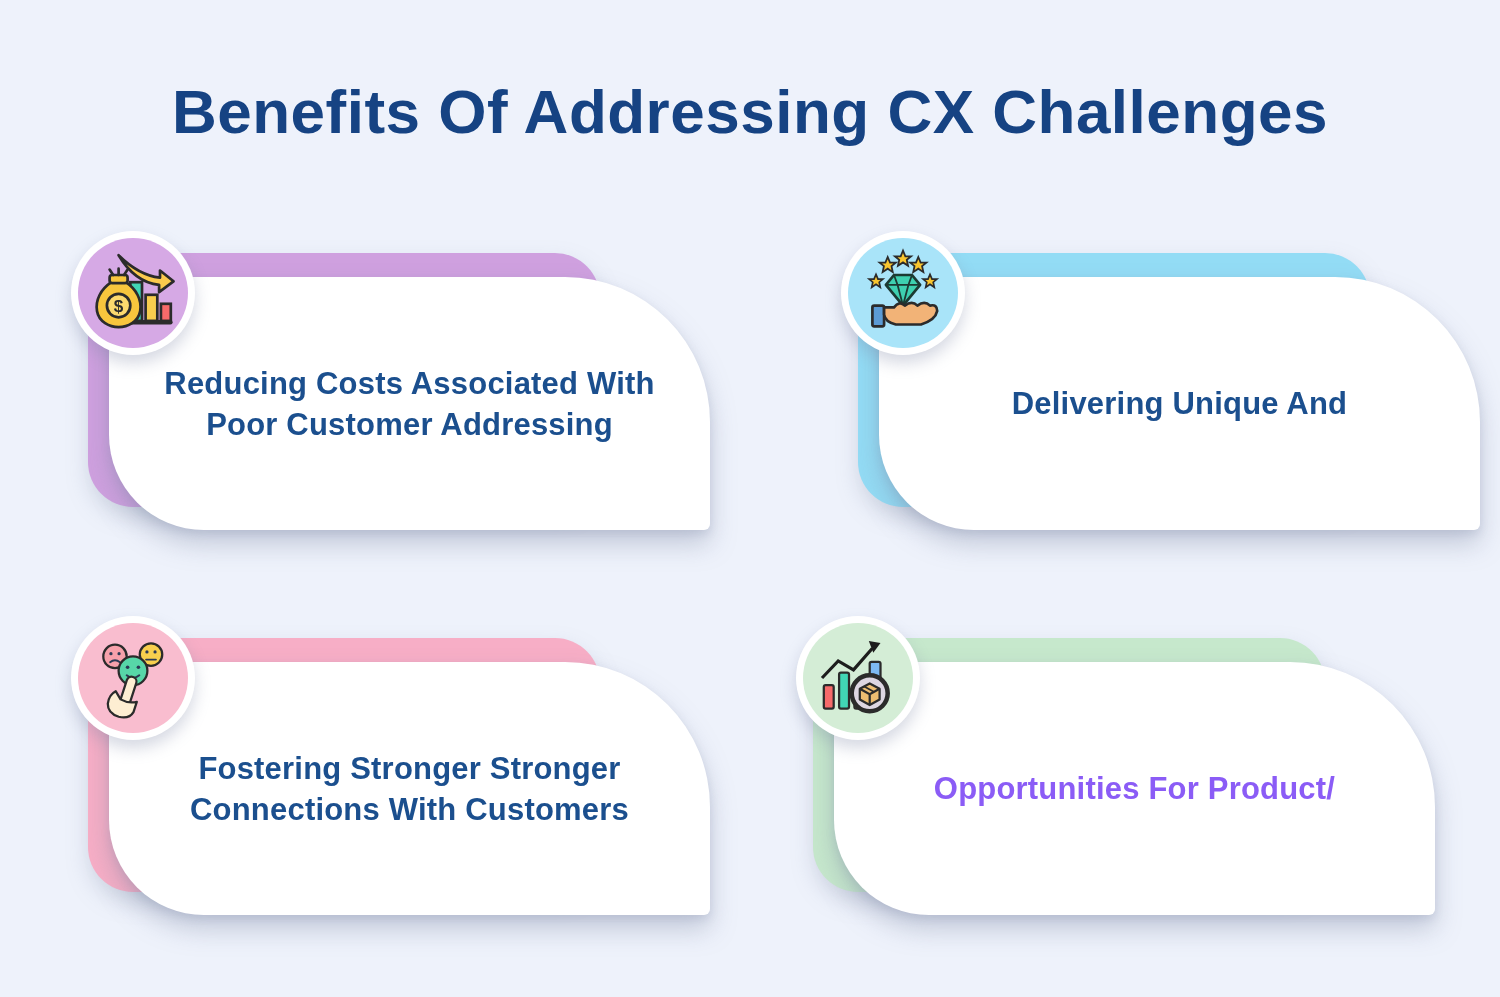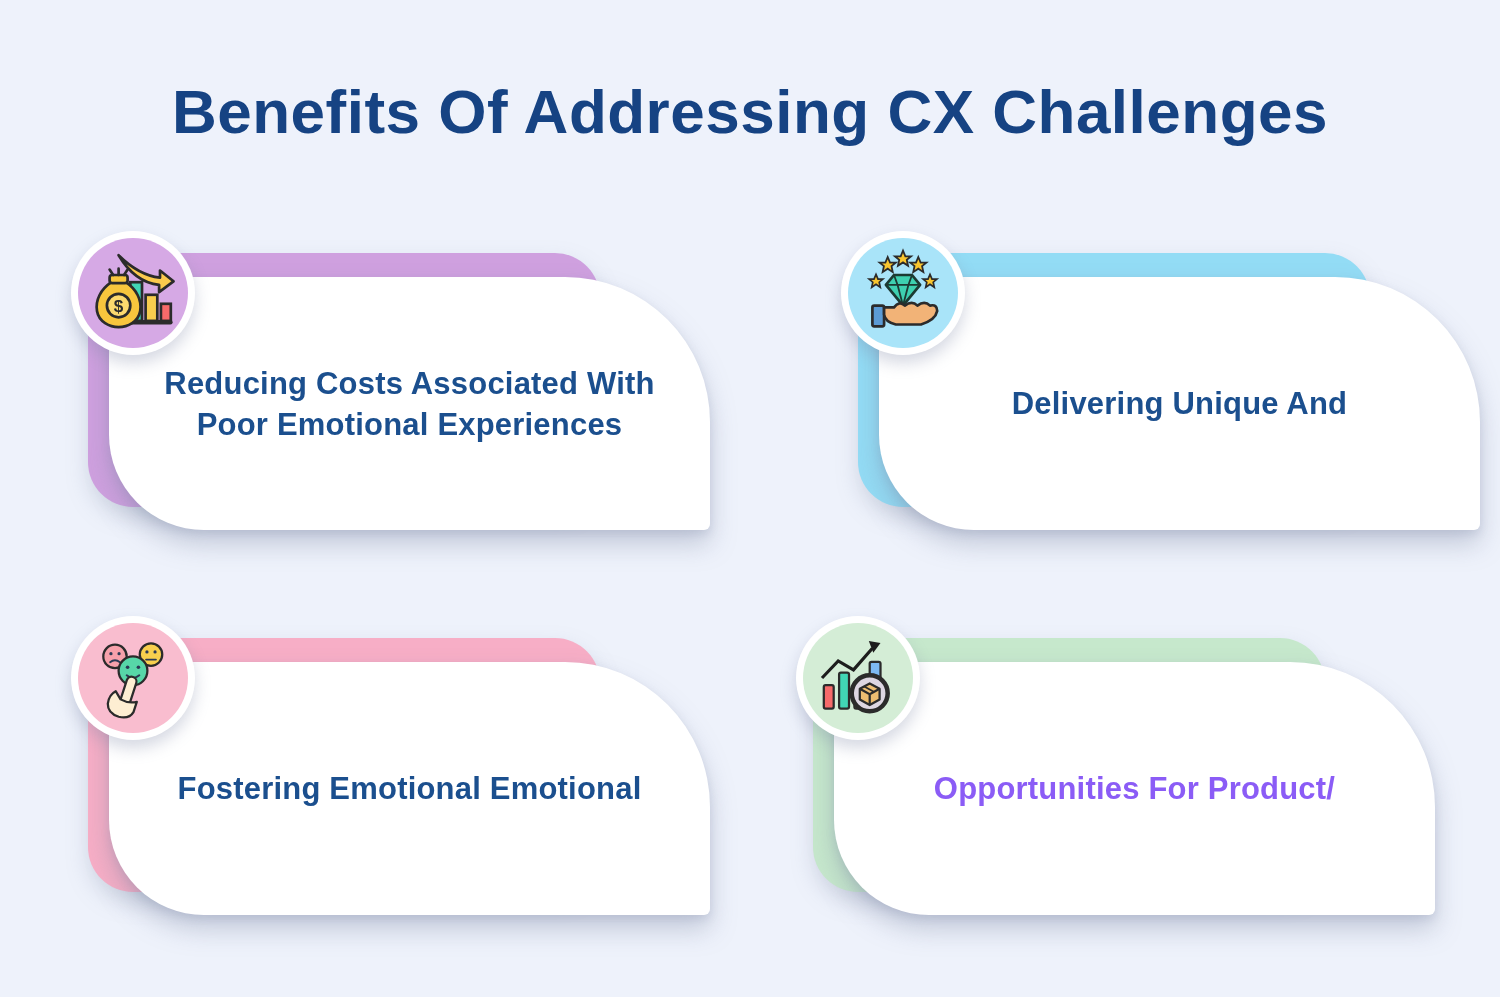--- a/index.html
+++ b/index.html
@@ -49,21 +49,21 @@
 
 <div class="stage" style="background-color: rgb(238, 242, 251);">
 
   <h1 class="page-title" style="color: rgb(22, 67, 131);">Benefits Of Addressing CX Challenges</h1>
 
   <section class="card card-1">
     <div class="back" style="background-color: rgb(207, 160, 223);"></div>
     <div class="panel">
       <p class="card-label" style="color: rgb(27, 79, 142);">
         <span>Reducing Costs Associated With</span><br>
-        <span>Poor Emotional Experiences</span>
+        <span>Poor Customer Addressing</span>
       </p>
     </div>
     <div class="badge">
       <div class="badge-inner" style="background-color: rgb(214, 169, 229);">
         <svg viewBox="0 0 100 100" width="90" height="90">
           <path d="M34,8 Q56,30 80,33 L80,25 L95,37 L79,49 L79,41 Q52,38 34,8 Z" fill="#fbca4d" stroke="#2b2b2b" stroke-width="3" stroke-linejoin="round"></path>
           <rect x="47" y="38" width="13" height="43" fill="#41d6b5" stroke="#2b2b2b" stroke-width="3"></rect>
           <rect x="64" y="52" width="13" height="29" fill="#f8cd4e" stroke="#2b2b2b" stroke-width="3"></rect>
           <rect x="81" y="62" width="11" height="19" fill="#f66a6a" stroke="#2b2b2b" stroke-width="3"></rect>
           <rect x="28" y="80" width="66" height="5" rx="2.5" fill="#2b2b2b"></rect>
@@ -101,21 +101,22 @@
           <path d="M29,66 L40,66 Q46,58 52,64 Q60,58 66,64 Q74,58 80,64 Q88,62 88,70 Q86,80 70,85 L42,85 Q30,82 29,74 Z" fill="#f2b377" stroke="#2b2b2b" stroke-width="3" stroke-linejoin="round"></path>
         </svg>
       </div>
     </div>
   </section>
 
   <section class="card card-3">
     <div class="back" style="background-color: rgb(247, 174, 198);"></div>
     <div class="panel">
       <p class="card-label" style="color: rgb(27, 79, 142);">
-        <span>Fostering Emotional Emotional</span><br>
+        <span>Fostering Stronger Stronger</span><br>
+        <span>Connections With Customers</span>
       </p>
     </div>
     <div class="badge">
       <div class="badge-inner" style="background-color: rgb(249, 189, 207);">
         <svg viewBox="0 0 100 100" width="90" height="90">
           <circle cx="30" cy="26" r="13" fill="#f7a1ab" stroke="#2b2b2b" stroke-width="2.5"></circle>
           <circle cx="25.5" cy="23" r="1.8" fill="#2b3a55"></circle>
             <circle cx="34.5" cy="23" r="1.8" fill="#2b3a55"></circle>
           <path d="M24.5,32.5 Q30,28 35.5,32.5" fill="none" stroke="#2b3a55" stroke-width="2" stroke-linecap="round"></path>
           <circle cx="70" cy="24" r="12.5" fill="#f8d04e" stroke="#2b2b2b" stroke-width="2.5"></circle>

